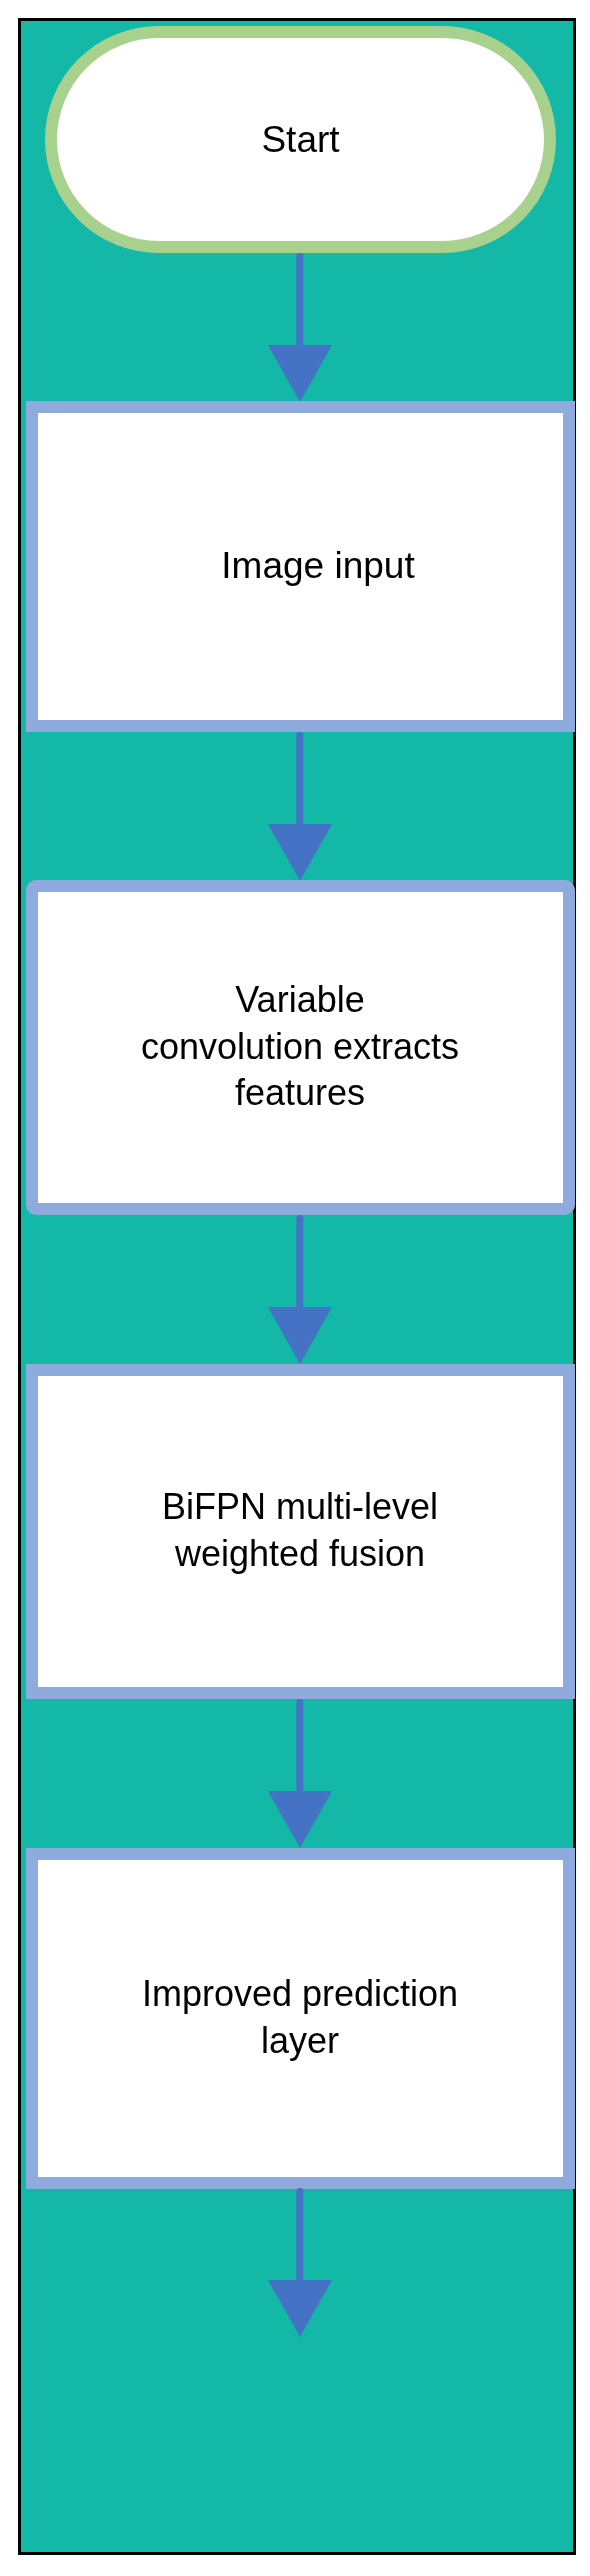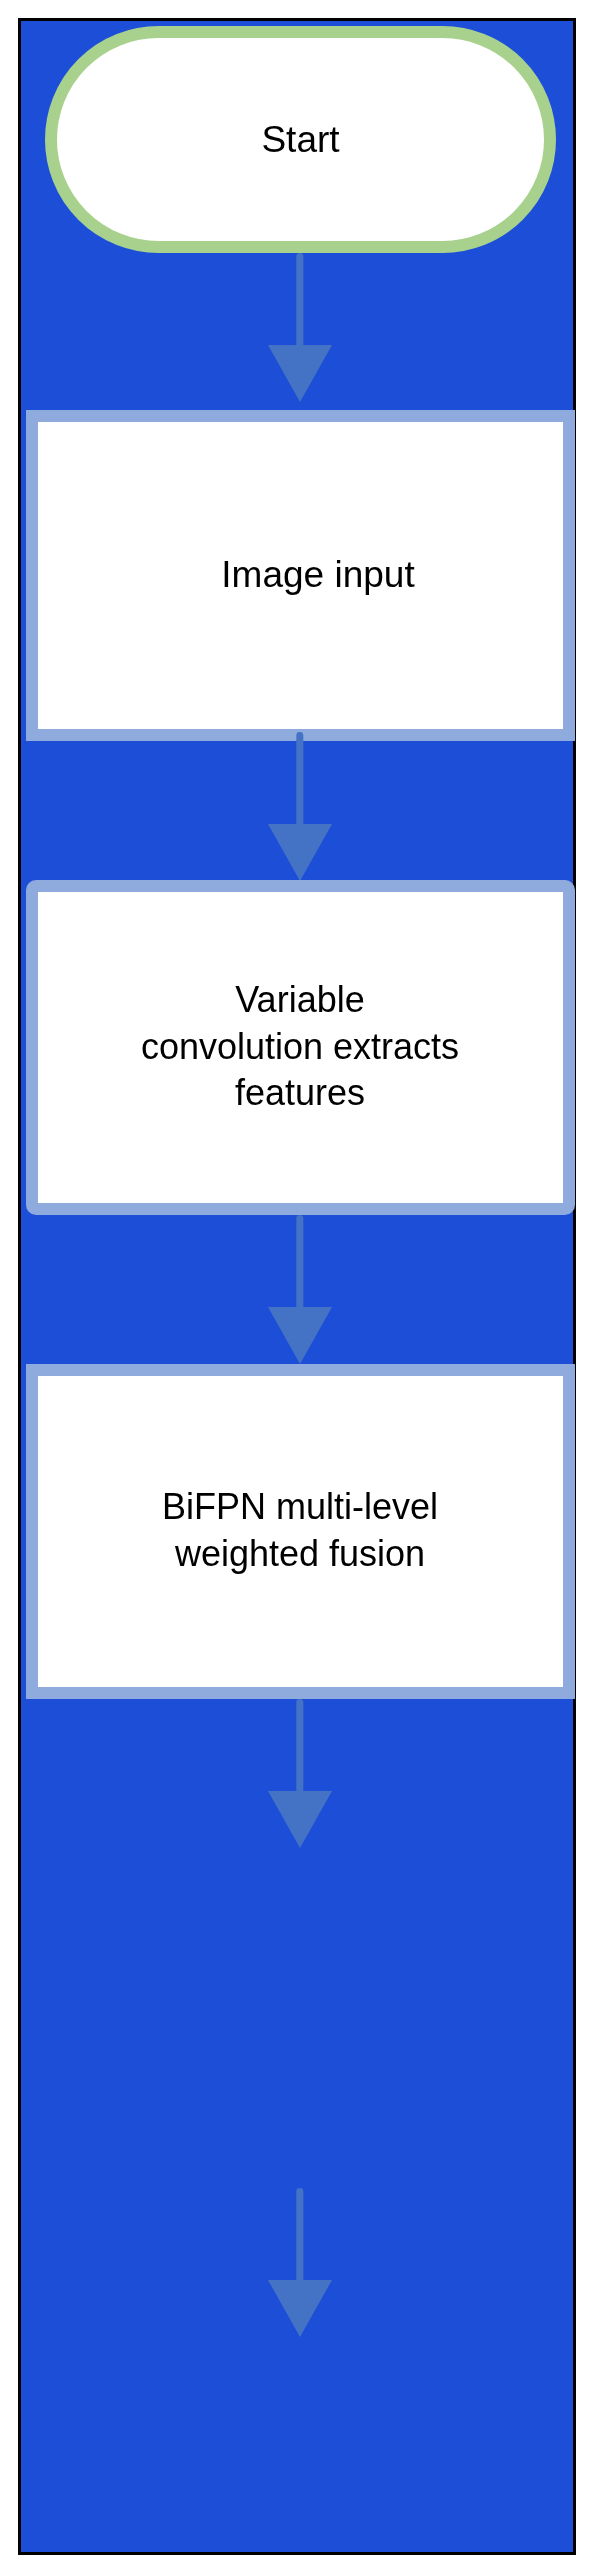--- a/index.html
+++ b/index.html
@@ -17,21 +17,21 @@
 
   
   #figure-frame {
     position: absolute;
     left: 18px;
     top: 17.6px;
     width: 558px;
     height: 2537px;
     box-sizing: border-box;
     border: 3.4px solid #000000;
-    background: #1d4ed8;
+    background: #14b8a6;
   }
 
   
   #flow-canvas {
     position: absolute;
     left: 0;
     top: 0;
     width: 558px;
     height: 2537px;
   }
@@ -105,21 +105,21 @@
 
     <div class="node node-terminator" style="left:24px; top:5.7px; width:511px; height:227px;">
       <span class="node-label label-xl">Start</span>
     </div>
 
     <div class="connector" style="left:245px; top:232px; height:149px;">
       <div class="shaft" style="height:92px;"></div>
       <div class="head"></div>
     </div>
 
-    <div class="node node-process" style="left:4.5px; top:389px; width:549px; height:331px;padding-left:36px;">
+    <div class="node node-process" style="left:4.5px; top:380px; width:549px; height:331px;padding-left:36px;">
       <span class="node-label label-xl">Image input</span>
     </div>
 
     <div class="connector" style="left:245px; top:711px; height:149px;">
       <div class="shaft" style="height:92px;"></div>
       <div class="head"></div>
     </div>
 
     <div class="node node-process" style="left:4.5px; top:859px; width:549px; height:335px;border-radius:10px;">
       <span class="node-label label-lg">Variable
@@ -135,20 +135,24 @@
     <div class="node node-process" style="left:4.5px; top:1343px; width:549px; height:335px;text-align:center;">
       <span class="node-label label-lg">BiFPN multi-level
 weighted fusion</span>
     </div>
 
     <div class="connector" style="left:245px; top:1678px; height:149px;">
       <div class="shaft" style="height:92px;"></div>
       <div class="head"></div>
     </div>
 
+    <div class="node node-process" style="left:4.5px; top:1827px; width:549px; height:341px;">
+      <span class="node-label label-lg">Improved prediction
+layer</span>
+    </div>
 
     <div class="connector" style="left:245px; top:2167px; height:149px;">
       <div class="shaft" style="height:92px;"></div>
       <div class="head"></div>
     </div>
 
 
   </div>
 </div>
 

